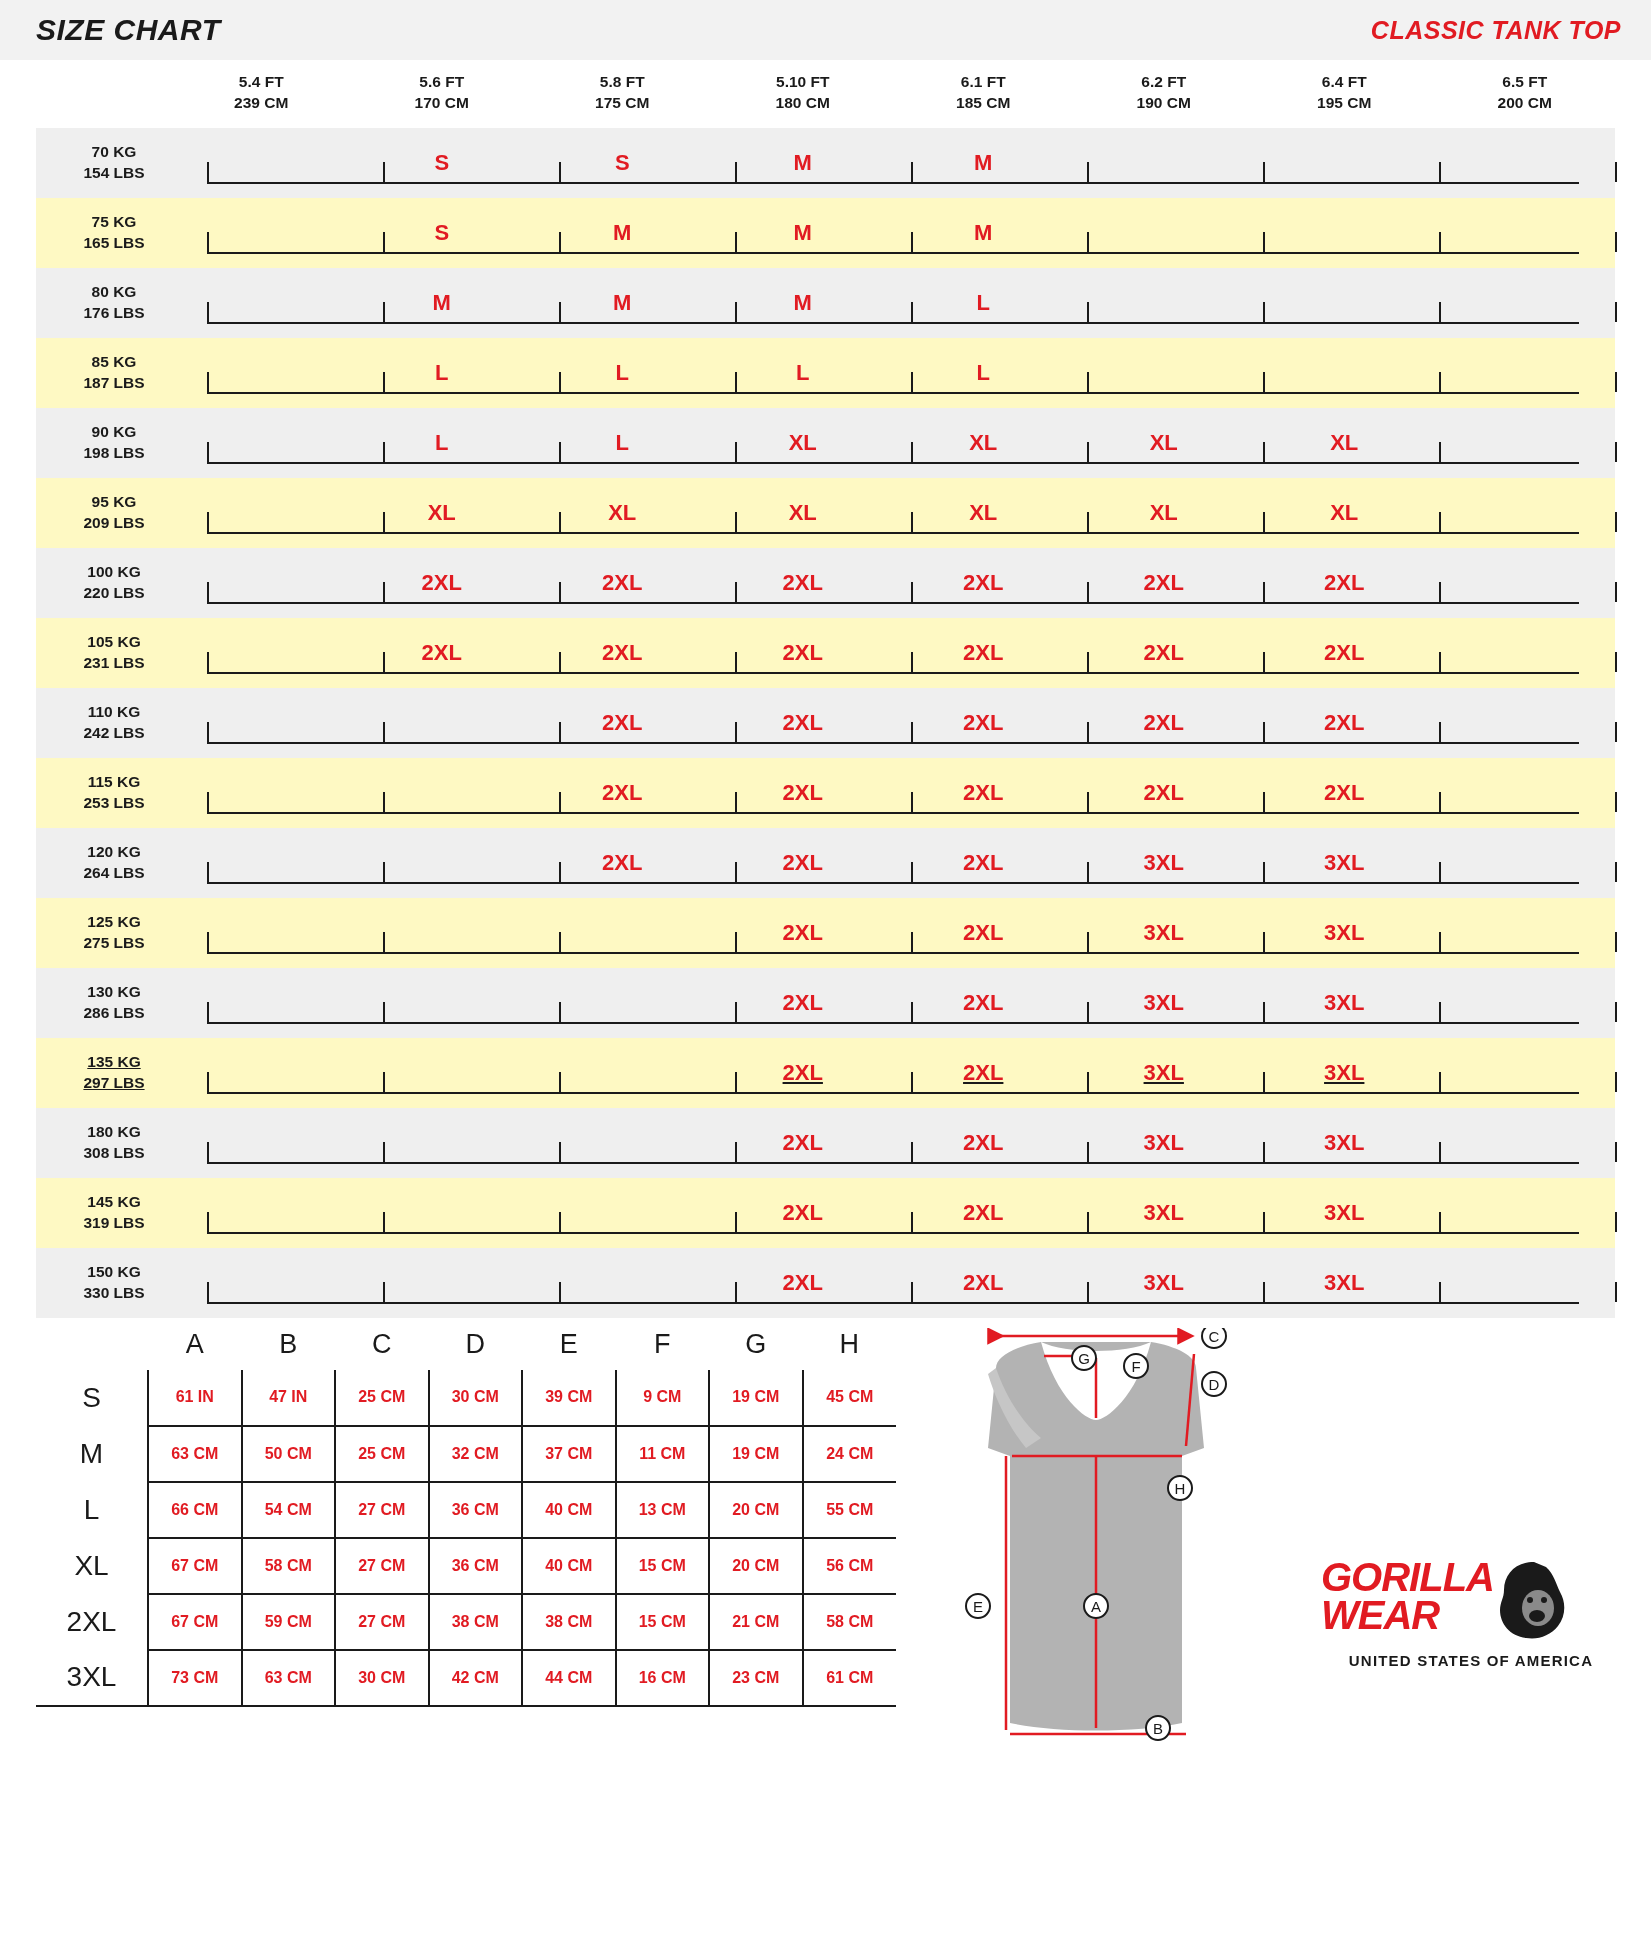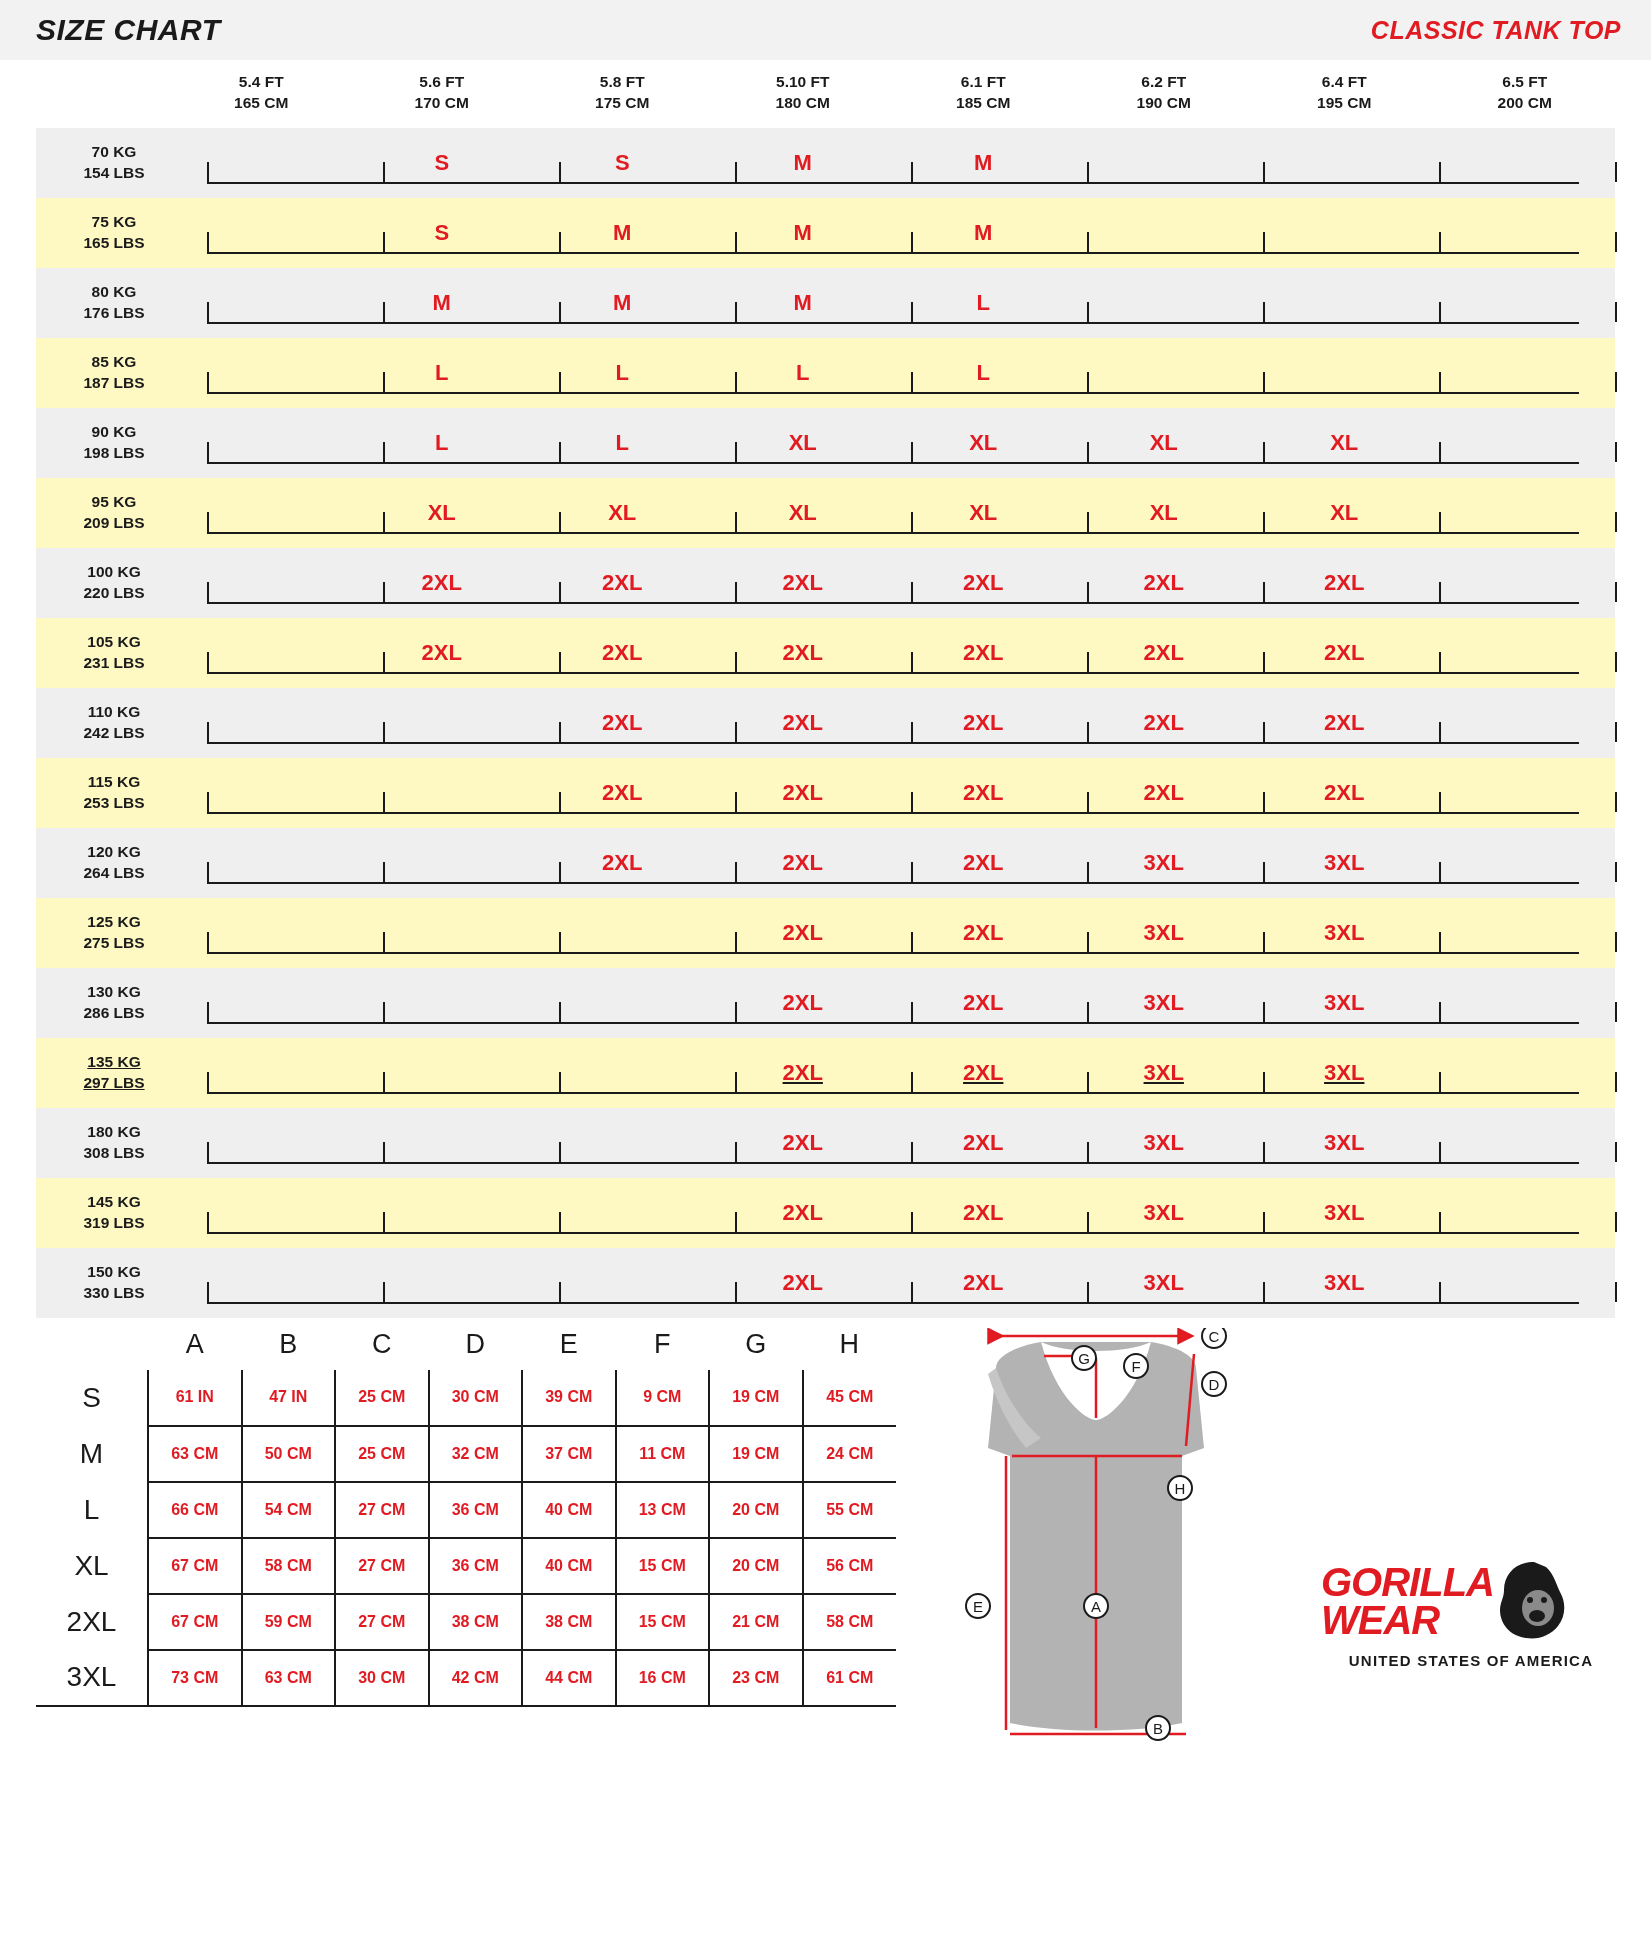--- a/index.html
+++ b/index.html
@@ -145,42 +145,42 @@
     letter-spacing: -1px; line-height: 0.95; text-align: left;
   }
   .brand-word2 {
     font-size: 40px; font-weight: bold; font-style: italic; color: #e11b22;
     letter-spacing: -1px; line-height: 0.95; text-align: left;
   }
   .brand-sub {
     font-size: 15px; font-weight: bold; letter-spacing: 1.2px; color: #1a1a1a;
     margin-top: 8px; text-align: center;
   }
-  .brand-row { display: flex; align-items: center; gap: 0; }
+  .brand-row { display: flex; gap: 0; }
 </style>
 </head>
 <body>
 
 <div class="header">
   <div class="header-title">SIZE CHART</div>
   <div class="header-product">CLASSIC TANK TOP</div>
 </div>
 
 <div class="grid-wrap">
   <table class="sizegrid">
     <colgroup>
       <col class="rowhead">
       <col span="8">
     </colgroup>
     <thead>
       <tr>
         <th></th>
         <th class="colh">
           <span>5.4 FT</span><br>
-          <span>165 CM</span>
+          <span>239 CM</span>
         </th>
         <th class="colh">
           <span>5.6 FT</span><br>
           <span>170 CM</span>
         </th>
         <th class="colh">
           <span>5.8 FT</span><br>
           <span>175 CM</span>
         </th>
         <th class="colh">

